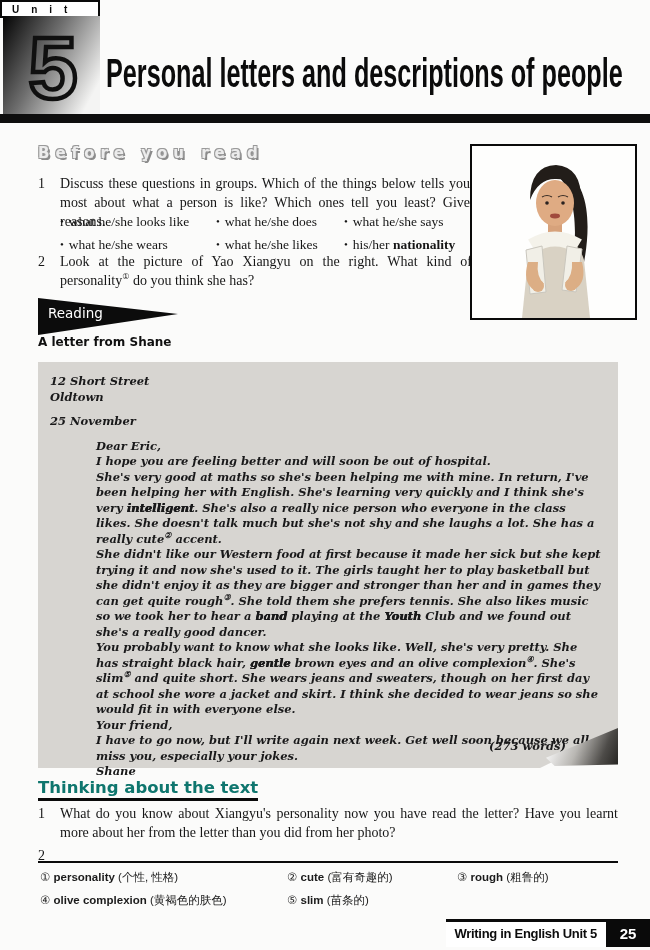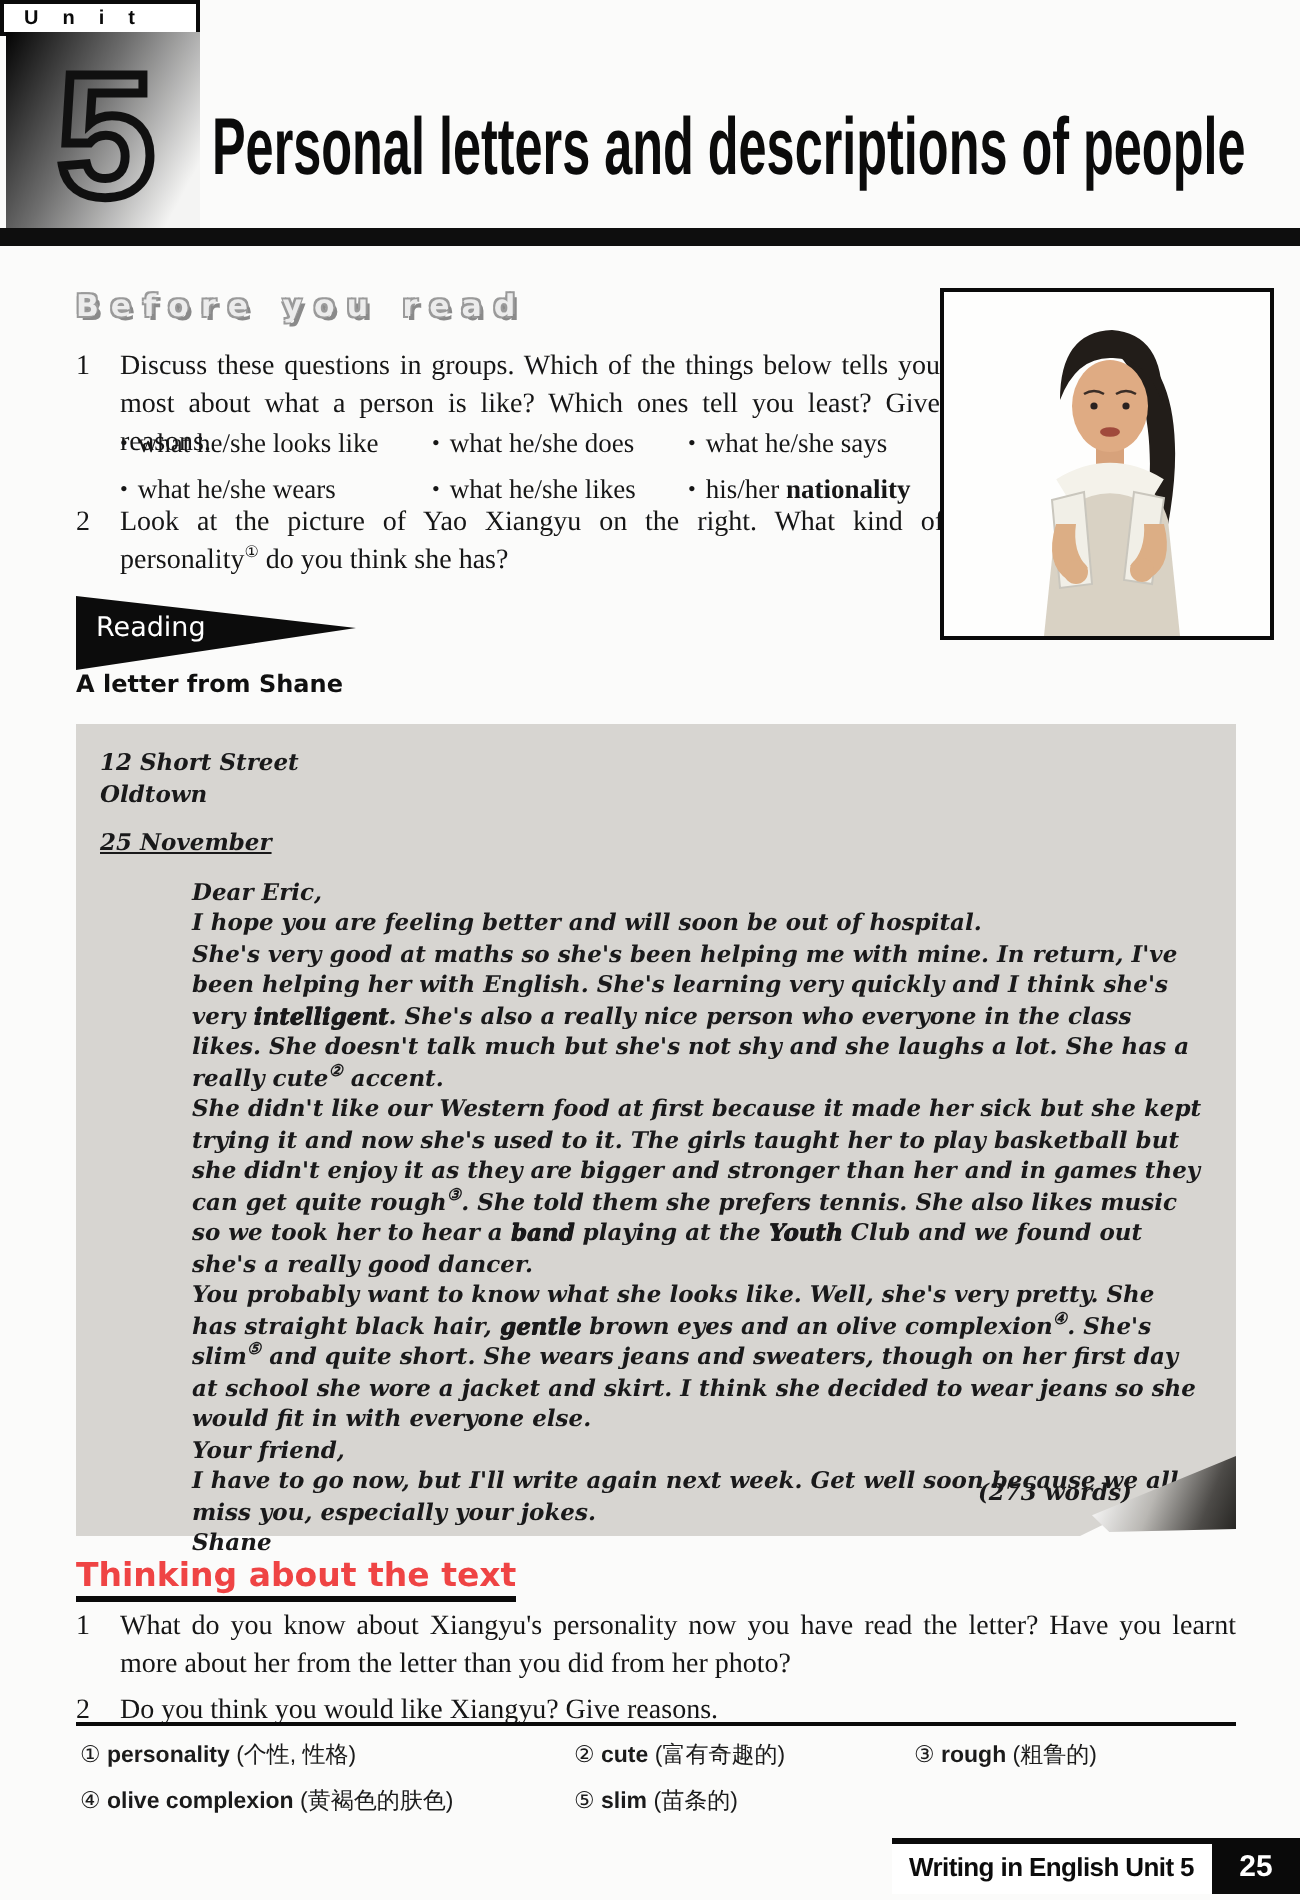--- a/index.html
+++ b/index.html
@@ -45,35 +45,35 @@
   
   .reading-flag { position:absolute; left:38px; top:297px; }
   .letter-subheading { position:absolute; left:38px; top:335px;
     font-family:"DejaVu Sans", sans-serif; font-weight:bold; font-size:12px; color:#101010; }
 
   .letter-box { position:absolute; left:38px; top:362px; width:580px; height:406px;
     background:#d7d5d1; box-sizing:border-box; padding:12px 15px 10px 12px;
     font-family:"DejaVu Serif", serif; font-style:italic; font-weight:bold;
     font-size:11.5px; line-height:15.5px; color:#19191a; }
   .letter-box .addr-line { white-space:nowrap; }
-  .letter-date { margin-top:9px;text-decoration:underline; }
+  .letter-date { margin-top:9px; }
   .letter-body { margin-top:9px;margin-left:46px; }
   .letter-para { margin:0; }
   .letter-box .seg-b { text-shadow:0.4px 0 0 currentColor, 0 0.3px 0 currentColor; }
   .word-count { position:absolute; right:52px; bottom:14px; }
   .curl-white { position:absolute; right:0; bottom:0; width:0; height:0;
     border-bottom:38px solid #fbfbfa; border-left:78px solid transparent; }
   .curl-fold { position:absolute; right:0; bottom:2px; width:72px; height:38px;
     clip-path:polygon(0 78%, 100% 0, 100% 96%, 12% 100%);
     background:linear-gradient(112deg,#fdfdfd 8%,#b9b7b3 45%,#4d4b48 78%,#262522 100%); }
 
   
   .thinking-heading { position:absolute; left:38px; top:778px;
     font-family:"DejaVu Sans", sans-serif; font-weight:bold; font-size:16.5px;
-    color:#ef4444; border-bottom:3px solid #0a0a0a; padding-bottom:1px; }
+    color:#0f766e; border-bottom:3px solid #0a0a0a; padding-bottom:1px; }
   #tq1 { left:38px; top:804px; width:580px; }
   #tq2 { left:38px; top:846px; width:580px; }
 
   
   .fn-divider { position:absolute; left:38px; top:861px; width:580px; height:2px; background:#0a0a0a; }
   .footnote { position:absolute; font-family:"Liberation Sans", sans-serif;
     font-size:11.5px; color:#1b1b1b; white-space:nowrap; }
   .fn-term { font-weight:bold; }
   #fn1 { left:40px;  top:870px; }
   #fn2 { left:287px; top:870px;text-align:center; }
@@ -174,21 +174,20 @@
 </div>
 
 <div class="thinking-heading">Thinking about the text</div>
 
 <div class="question" id="tq1">
   <div class="q-num">1</div>
   <div class="q-text rich-serif"><span>What do you know about Xiangyu's personality now you have read the letter? Have you learnt more about her from the letter than you did from her photo?</span></div>
 </div>
 <div class="question" id="tq2">
   <div class="q-num">2</div>
-  <div class="q-text rich-serif"><span>Do you think you would like Xiangyu? Give reasons.</span></div>
 </div>
 
 <div class="fn-divider"></div>
 
 <div class="footnote" id="fn1">
   <span class="fn-marker">①</span>
   <span class="fn-term">personality</span>
   <span class="fn-gloss">(个性, 性格)</span>
 </div>
 <div class="footnote" id="fn2">

